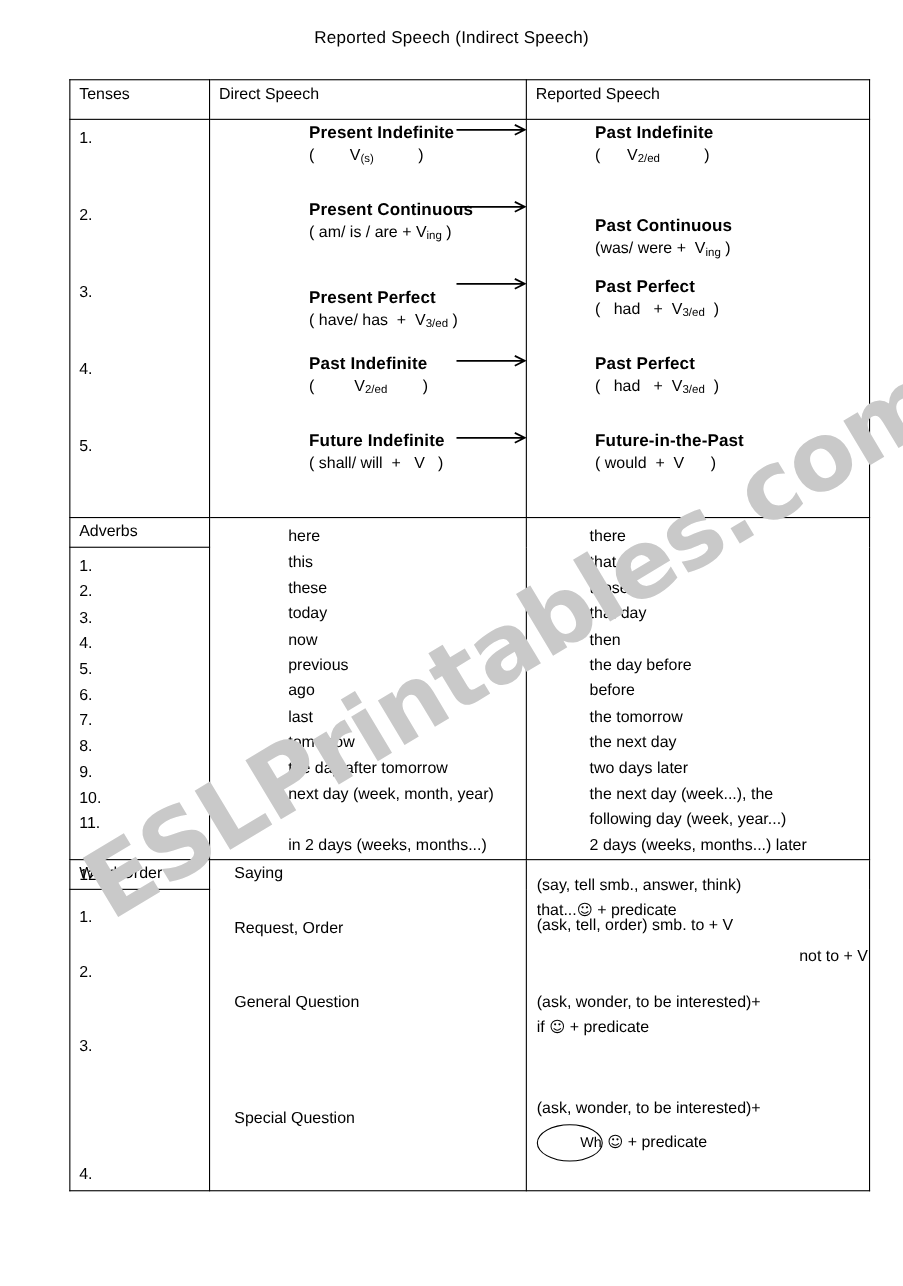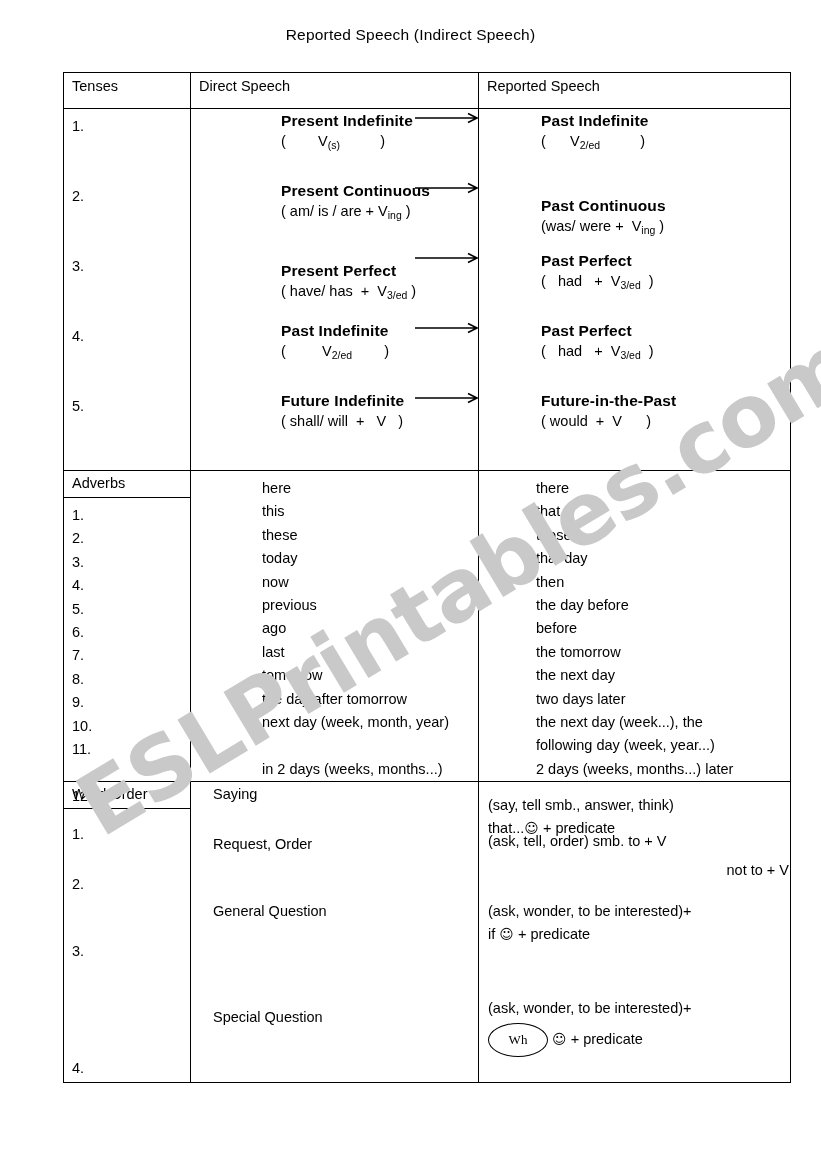--- a/index.html
+++ b/index.html
@@ -142,23 +142,23 @@
   .wo-abs { position: absolute; left: 0; width: 100%; white-space: nowrap; }
   .wo-left { padding-left: 22px; }
   .wo-right { padding-left: 9px; }
   .wo-right .rightal { text-align: right; padding-right: 10px; }
   .wh-ellipse {
     display: inline-block;
     width: 58px;
     height: 32px;
     border: 1.3px solid #000;
     border-radius: 50%;
-    text-align: center;
+    text-align: right;
     line-height: 31px;
-    font-family: Liberation Serif, serif;
+    font-family: Liberation Sans, sans-serif;
     font-size: 13px;
     vertical-align: middle;
   }
   .smiley { font-family: "DejaVu Sans", sans-serif; font-size: 14px; }
 </style>
 </head>
 <body>
 
 <div id="watermark">ESLPrintables.com</div>
 

